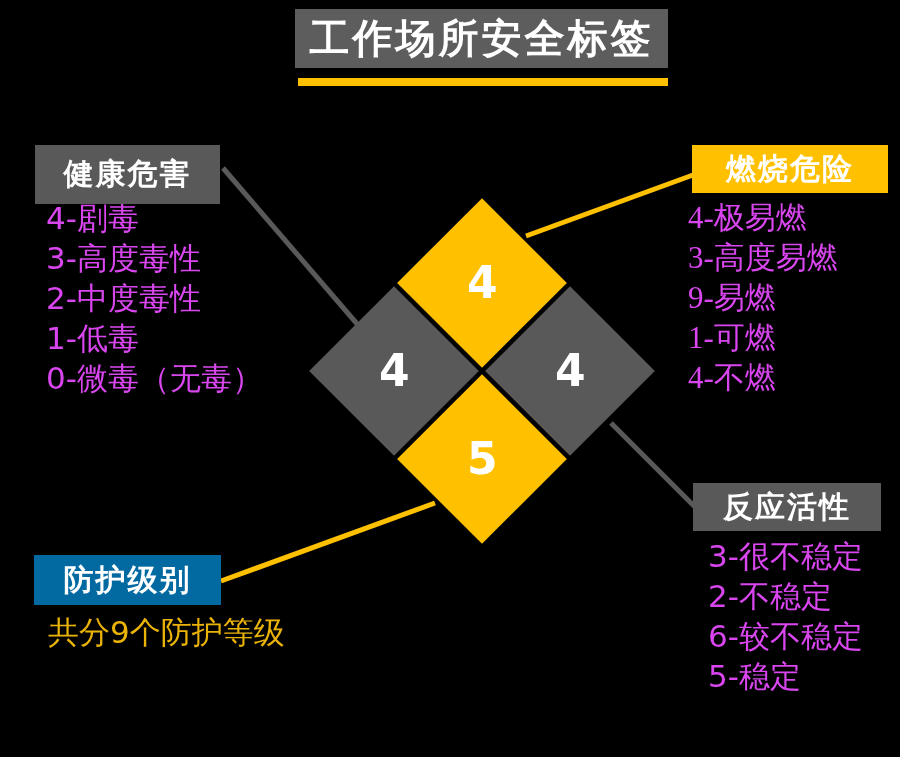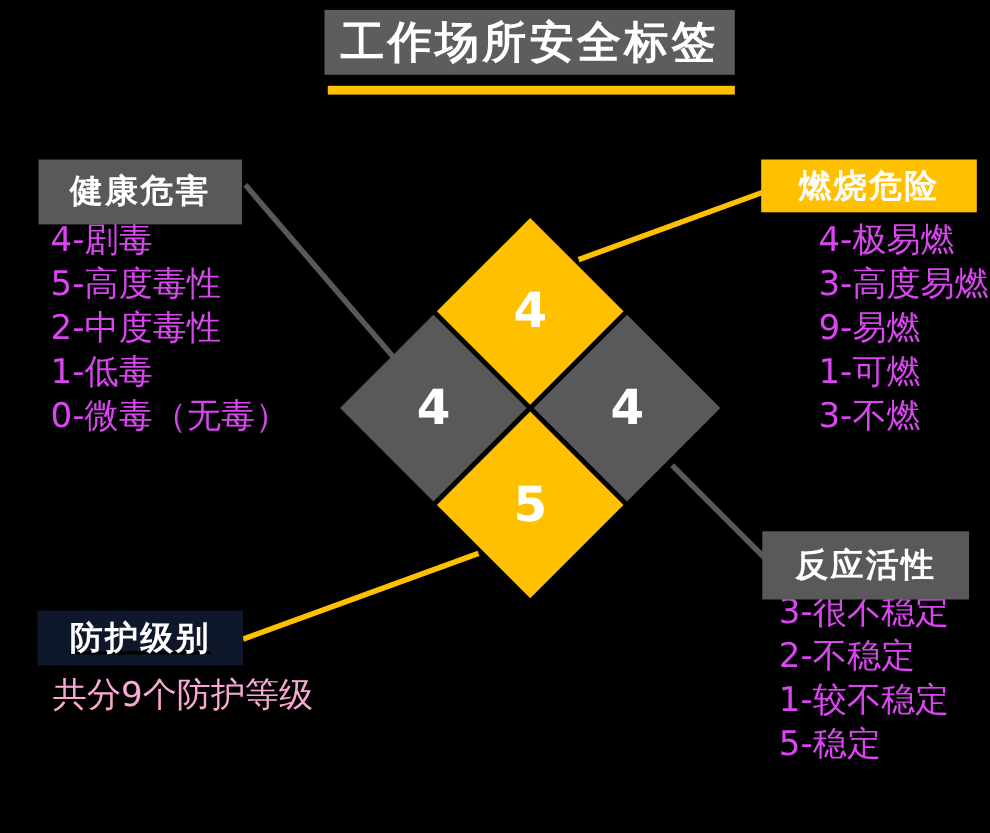--- a/index.html
+++ b/index.html
@@ -48,35 +48,35 @@
   .hdr {
     position: absolute; z-index: 3;
     display: flex; align-items: center; justify-content: center;
   }
   .hdr span {
     color: #ffffff; font-size: 30px; font-weight: bold; letter-spacing: 2px;
     white-space: nowrap;
   }
   .hdr-health  { left: 7px;   top: 145px; width: 185px; height: 59px; background: #595959; }
   .hdr-fire    { left: 664px; top: 145px; width: 196px; height: 48px; background: #ffc000; }
-  .hdr-react   { left: 665px; top: 483px; width: 188px; height: 62px; background: #595959; }
-  .hdr-protect { left: 6px;   top: 555px; width: 187px; height: 50px; background: #0f172a; text-decoration: underline; }
+  .hdr-react   { left: 665px; top: 483px; width: 188px; height: 48px; background: #595959; }
+  .hdr-protect { left: 6px;   top: 555px; width: 187px; height: 50px; background: #0369a1; }
 
   
   .list {
     position: absolute; z-index: 2; margin: 0; padding: 0; list-style: none;
     color: #d946ef; font-size: 31px; line-height: 40px; font-weight: 400;
     white-space: nowrap;
   }
   .list-health { left: 18px;  top: 198px; }
-  .list-fire   { left: 716px; top: 198px; }
+  .list-fire   { left: 660px; top: 198px; font-family: Liberation Serif, serif; }
   .list-react  { left: 680px; top: 536px; }
   .note-protect {
     position: absolute; left: 20px; top: 612px; z-index: 2;
-    color: #f9a8d4; font-size: 31px; line-height: 40px; white-space: nowrap;
+    color: #eab308; font-size: 31px; line-height: 40px; white-space: nowrap;
   }
 </style>
 </head>
 <body>
 
 <div class="stage">
 
   <svg class="lines" width="900" height="757" viewBox="0 0 900 757">
     <line x1="195" y1="168" x2="330" y2="325" stroke="#595959" stroke-width="5"></line>
     <line x1="498" y1="236" x2="665" y2="175" stroke="#ffc000" stroke-width="5"></line>
@@ -100,44 +100,44 @@
   </div>
   <div class="quad q-bottom">
     <span class="qnum">5</span>
   </div>
 
   <div class="hdr hdr-health">
     <span>健康危害</span>
   </div>
   <ul class="list list-health">
     <li>4-剧毒</li>
-    <li>5-高度毒性</li>
+    <li>3-高度毒性</li>
     <li>2-中度毒性</li>
     <li>1-低毒</li>
     <li>0-微毒（无毒）</li>
   </ul>
 
   <div class="hdr hdr-fire">
     <span>燃烧危险</span>
   </div>
   <ul class="list list-fire">
     <li>4-极易燃</li>
     <li>3-高度易燃</li>
     <li>9-易燃</li>
     <li>1-可燃</li>
-    <li>3-不燃</li>
+    <li>4-不燃</li>
   </ul>
 
   <div class="hdr hdr-react">
     <span>反应活性</span>
   </div>
   <ul class="list list-react">
     <li>3-很不稳定</li>
     <li>2-不稳定</li>
-    <li>1-较不稳定</li>
+    <li>6-较不稳定</li>
     <li>5-稳定</li>
   </ul>
 
   <div class="hdr hdr-protect">
     <span>防护级别</span>
   </div>
   <div class="note-protect">共分9个防护等级</div>
 
 </div>
 

